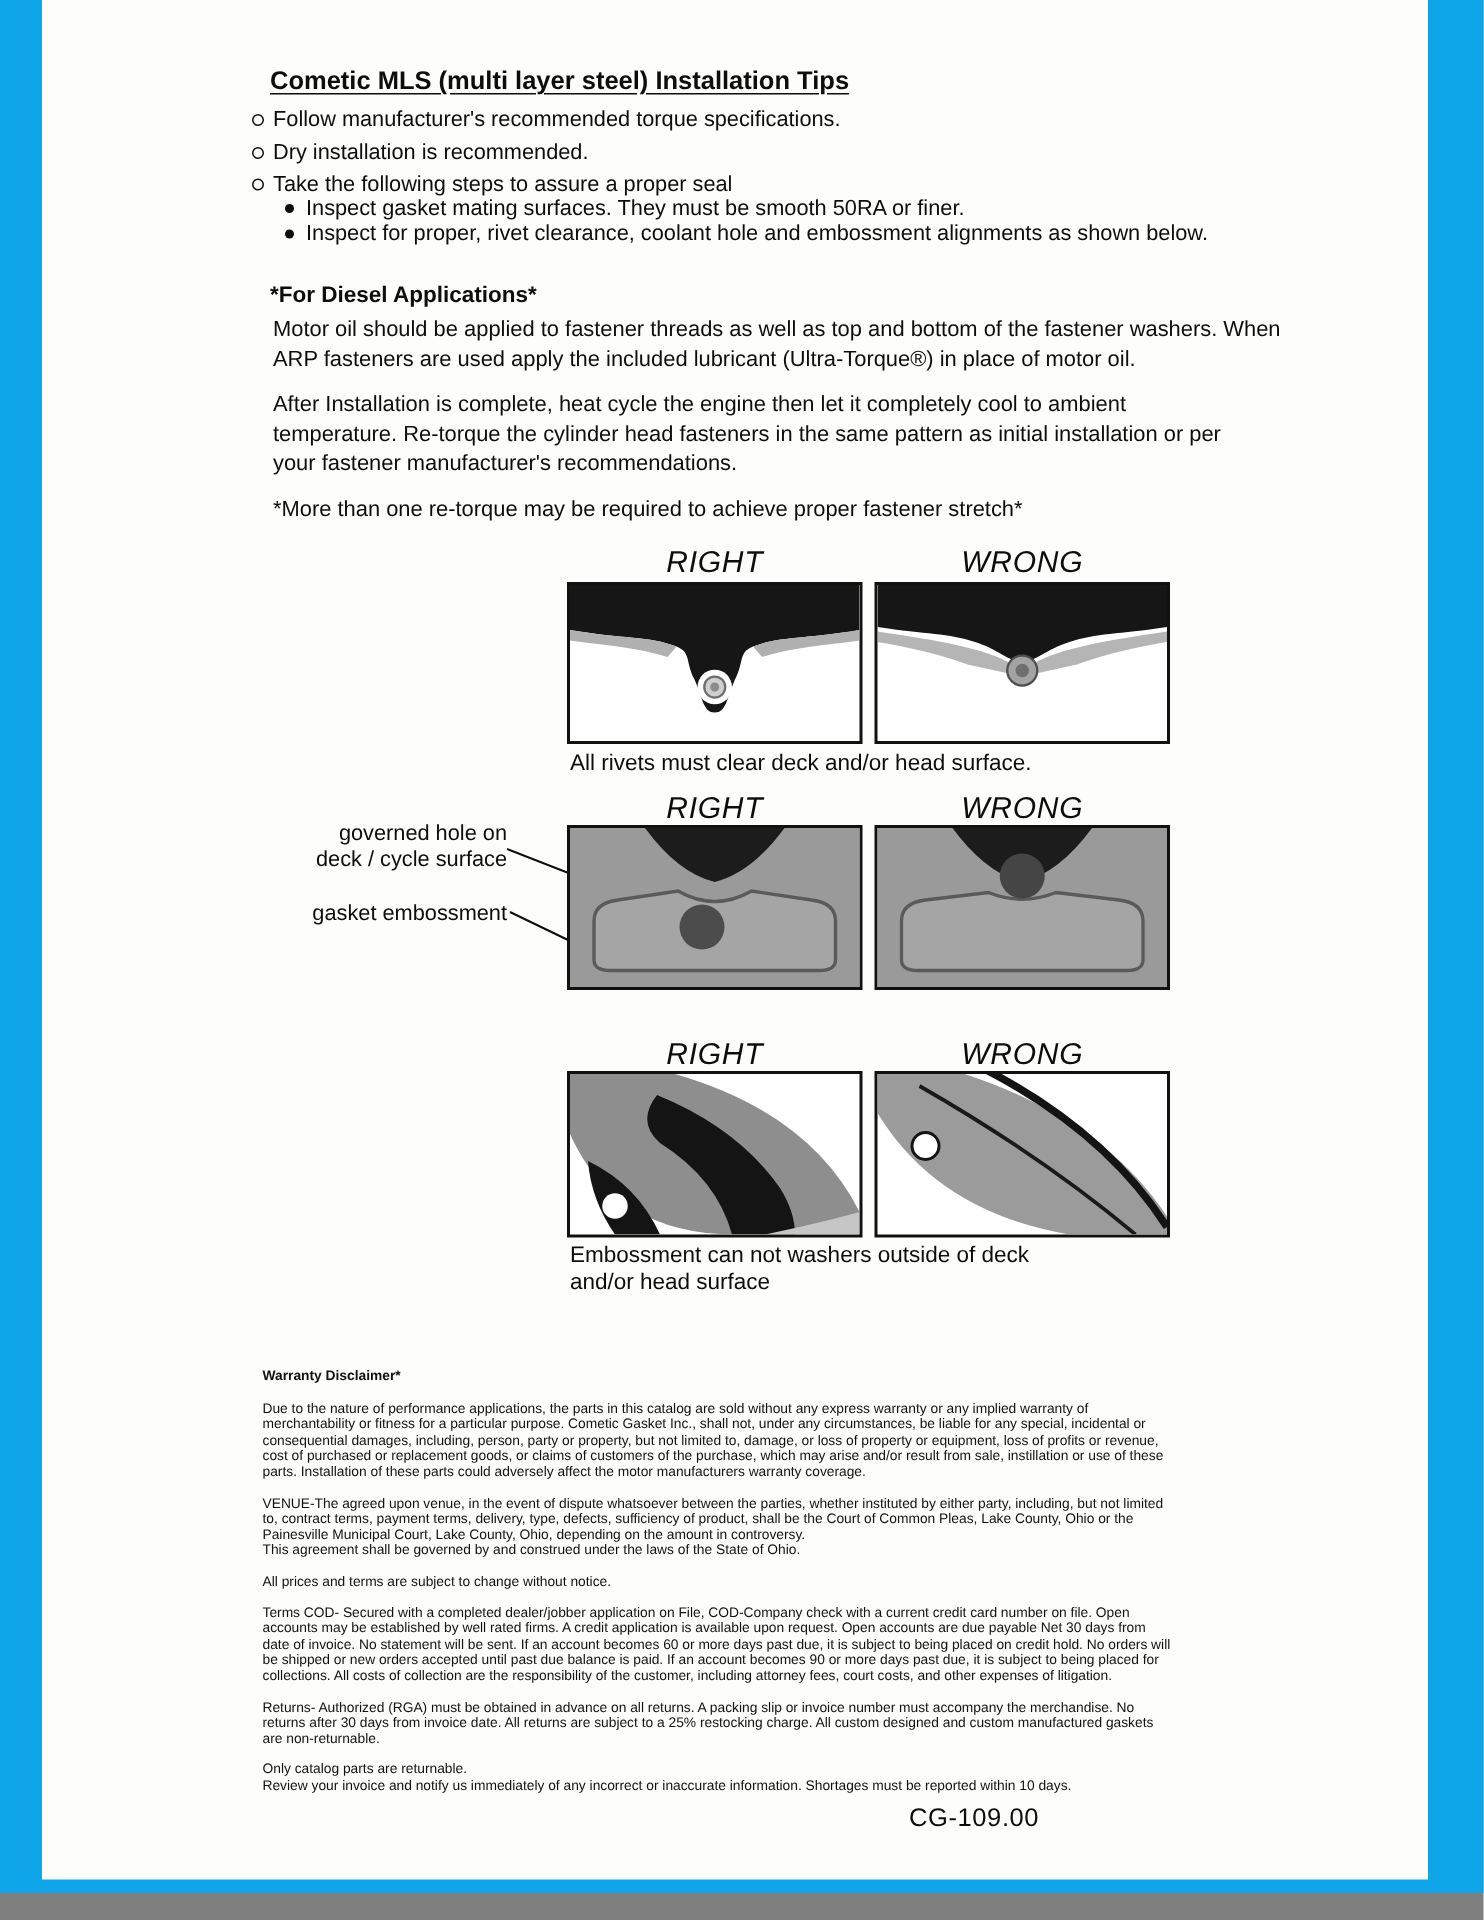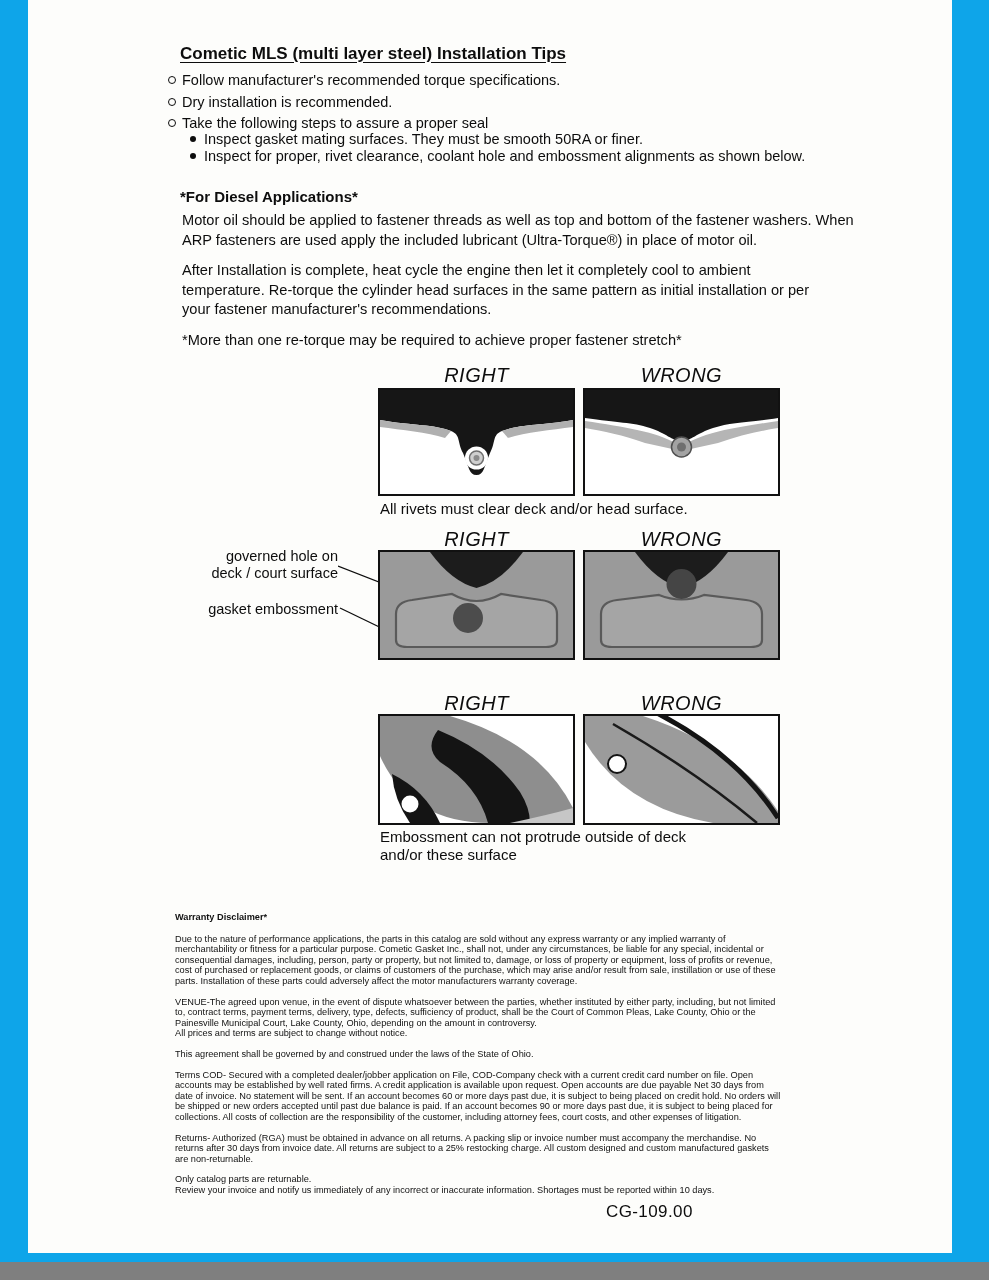--- a/index.html
+++ b/index.html
@@ -50,21 +50,21 @@
     <span class="b solid"></span>
     <span>Inspect gasket mating surfaces.  They must be smooth 50RA or finer.</span>
   </div>
   <div class="tip" style="left:176px;top:148px;">
     <span class="b solid"></span>
     <span>Inspect for proper, rivet clearance, coolant hole and embossment alignments as shown below.</span>
   </div>
 
   <div class="h2" style="top:188px;">*For Diesel Applications*</div>
   <div class="para" style="top:211px;width:684px;">Motor oil should be applied to fastener threads as well as top and bottom of the fastener washers. When ARP fasteners are used apply the included lubricant (Ultra-Torque®) in place of motor oil.</div>
-  <div class="para" style="top:261px;width:640px;">After Installation is complete, heat cycle the engine then let it completely cool to ambient temperature. Re-torque the cylinder head surfaces in the same pattern as initial installation or per your fastener manufacturer's recommendations.</div>
+  <div class="para" style="top:261px;width:640px;">After Installation is complete, heat cycle the engine then let it completely cool to ambient temperature. Re-torque the cylinder head fasteners in the same pattern as initial installation or per your fastener manufacturer's recommendations.</div>
   <div class="note" style="top:332px;">*More than one re-torque may be required to achieve proper fastener stretch*</div>
 
   <div class="figlabel" style="left:350px;top:364px;">RIGHT</div>
   <div class="figlabel" style="left:555px;top:364px;">WRONG</div>
   <div class="figbox" style="left:350px;top:388px;height:108px;">
     <svg width="193" height="104" viewBox="0 0 193 104">
       <path fill="#161616" d="M0,0 H193 V30 C158,36 140,34 122,41 C112,45 116,52 110,63 C104,77 104,85 96.5,85 C89,85 89,77 83,63 C77,52 81,45 71,41 C53,34 35,36 0,30 Z"></path>
       <path fill="#b0b0b0" d="M0,30 C35,36 53,34 71,41 L65,48 C47,42 22,40 0,37 Z"></path>
       <path fill="#b0b0b0" d="M193,30 C158,36 140,34 122,41 L128,48 C146,42 171,40 193,37 Z"></path>
       <circle cx="96.5" cy="68" r="11.5" fill="#ffffff"></circle>
@@ -80,21 +80,21 @@
       <circle cx="96.5" cy="57" r="10" fill="#a3a3a3" stroke="#4f4f4f" stroke-width="1.5"></circle>
       <circle cx="96.5" cy="57" r="4.5" fill="#6f6f6f"></circle>
     </svg>
   </div>
   <div class="caption" style="top:500px;">All rivets must clear deck and/or head surface.</div>
 
   <div class="figlabel" style="left:350px;top:528px;">RIGHT</div>
   <div class="figlabel" style="left:555px;top:528px;">WRONG</div>
   <div class="anno" style="top:548px;">
     <div>governed hole on</div>
-    <div>deck / court surface</div>
+    <div>deck / cycle surface</div>
   </div>
   <div class="anno" style="top:601px;">
     <div>gasket embossment</div>
   </div>
   <svg class="annosvg" width="150" height="90" viewBox="0 0 150 90">
     <line x1="0" y1="14" x2="128" y2="64" stroke="#0d0d0d" stroke-width="1.3"></line>
     <line x1="2" y1="56" x2="60" y2="84" stroke="#0d0d0d" stroke-width="1.3"></line>
   </svg>
   <div class="figbox" style="left:350px;top:550px;height:110px;">
     <svg width="193" height="106" viewBox="0 0 193 106">
@@ -125,28 +125,28 @@
     </svg>
   </div>
   <div class="figbox" style="left:555px;top:714px;height:111px;">
     <svg width="193" height="107" viewBox="0 0 193 107">
       <path fill="#9b9b9b" d="M0,0 H58 Q150,30 193,95 L193,107 H128 Q40,92 0,26 Z"></path>
       <path fill="none" stroke="#141414" stroke-width="5" d="M70,-4 Q152,38 193,102"></path>
       <path fill="none" stroke="#1a1a1a" stroke-width="2.5" d="M28,8 Q110,55 172,107"></path>
       <circle cx="32" cy="48" r="9" fill="#ffffff" stroke="#141414" stroke-width="2"></circle>
     </svg>
   </div>
-  <div class="caption wrap" style="top:828px;">Embossment can not protrude outside of deck and/or these surface</div>
+  <div class="caption wrap" style="top:828px;">Embossment can not washers outside of deck and/or head surface</div>
 
   <div class="legal">
     <p class="lh">Warranty Disclaimer*</p>
     <p>Due to the nature of performance applications, the parts in this catalog are sold without any express warranty or any implied warranty of merchantability or fitness for a particular purpose.  Cometic Gasket Inc., shall not, under any circumstances, be liable for any special, incidental or consequential damages, including, person, party or property, but not limited to, damage, or loss of property or equipment, loss of profits or revenue, cost of purchased or replacement goods, or claims of customers of the purchase, which may arise and/or result from sale, instillation or use of these parts.  Installation of these parts could adversely affect the motor manufacturers warranty coverage.</p>
     <p class="tight">VENUE-The agreed upon venue, in the event of dispute whatsoever between the parties, whether instituted by either party, including, but not limited to, contract terms, payment terms, delivery, type, defects, sufficiency of product, shall be the Court of Common Pleas, Lake County, Ohio or the Painesville Municipal Court, Lake County, Ohio, depending on the amount in controversy.</p>
+    <p>This agreement shall be governed by and construed under the laws of the State of Ohio.</p>
     <p>All prices and terms are subject to change without notice.</p>
-    <p>This agreement shall be governed by and construed under the laws of the State of Ohio.</p>
     <p>Terms COD- Secured with a completed dealer/jobber application on File, COD-Company check with a current credit card number on file.  Open accounts may be established by well rated firms.  A credit application is available upon request.  Open accounts are due payable Net 30 days from date of invoice.  No statement will be sent.  If an account becomes 60 or more days past due, it is subject to being placed on credit hold.  No orders will be shipped or new orders accepted until past due balance is paid.  If an account becomes 90 or more days past due, it is subject to being placed for collections.  All costs of collection are the responsibility of the customer, including attorney fees, court costs, and other expenses of litigation.</p>
     <p>Returns- Authorized (RGA) must be obtained in advance on all returns.  A packing slip or invoice number must accompany the merchandise.  No returns after 30 days from invoice date.  All returns are subject to a 25% restocking charge.  All custom designed and custom manufactured gaskets are non-returnable.</p>
     <p class="tight">Only catalog parts are returnable.</p>
     <p>Review your invoice and notify us immediately of any incorrect or inaccurate information.  Shortages must be reported within 10 days.</p>
   </div>
 
   <div class="footer">CG-109.00</div>
 
  </div>
 </div>

